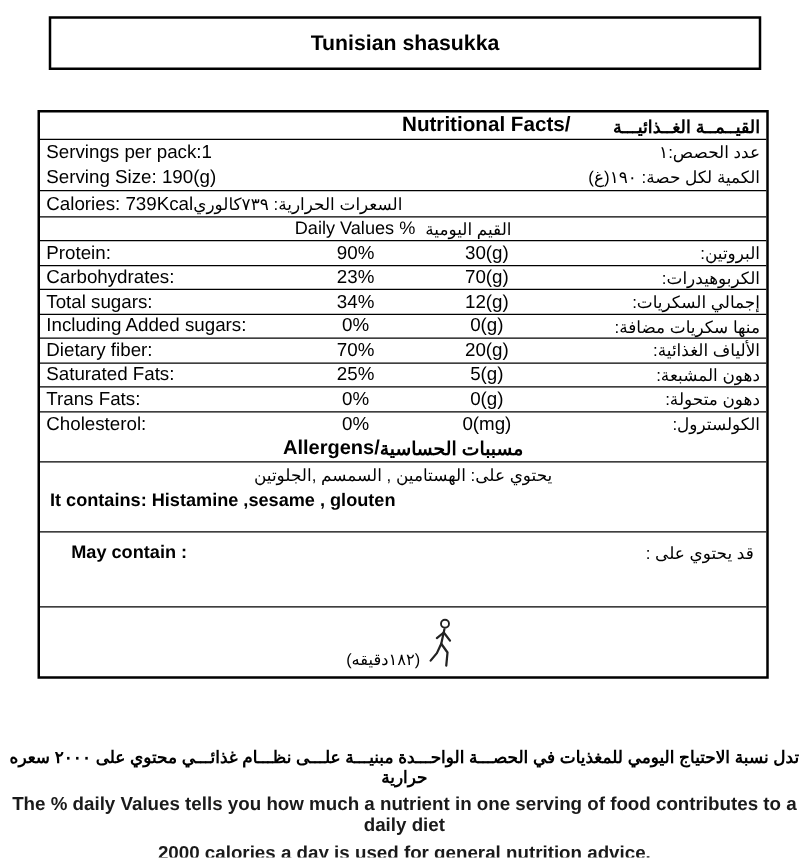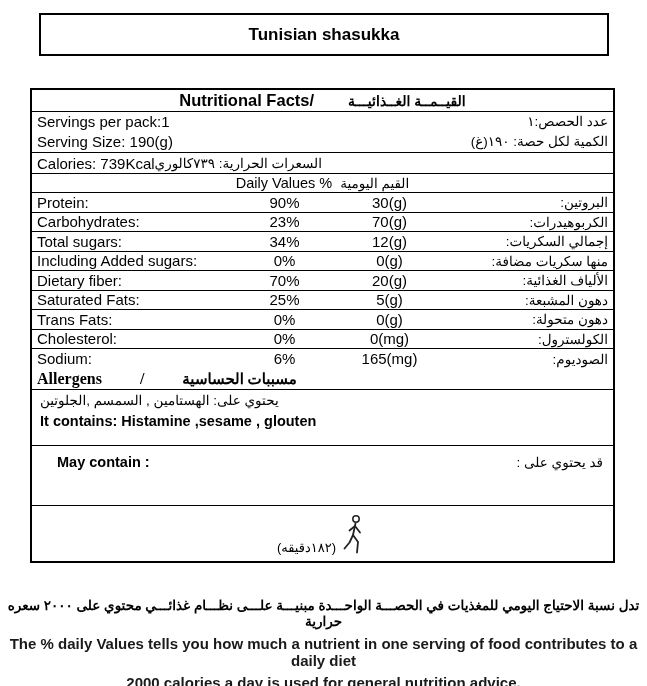--- a/index.html
+++ b/index.html
@@ -29,44 +29,44 @@
   }
   .row {
     display: flex; align-items: center;
     border-bottom: 1.5px solid #000;
     padding: 0 5px;
     font-size: 15px;
     min-height: 19px;
   }
   .row:last-child { border-bottom: none; }
 
-  .hdr { height: 22px; justify-content: center; gap: 34px; font-weight: bold; font-size: 16.5px; }
+  .hdr { height: 22px; justify-content: flex-end; gap: 34px; font-weight: bold; font-size: 16.5px; }
   .hdr .ar-text { font-size: 14px; }
 
   .servings { height: 41px; justify-content: space-between; align-items: center; }
   .servings .en-lines { line-height: 20px; }
   .servings .ar-lines { line-height: 20px; text-align: right; direction: rtl; font-size: 13.5px; }
 
   .calories { height: 21px; justify-content: flex-start; }
 
   .dvh { height: 18px; justify-content: center; gap: 8px; font-size: 14.5px; }
 
   .nutrient { height: 19.5px; }
   .cell.label-en { width: 205px; }
   .cell.pct { width: 85px; text-align: center; }
   .cell.amt { width: 125px; text-align: center; }
   .cell.label-ar { flex: 1; text-align: right; direction: rtl; }
 
   .ar-text { direction: rtl; unicode-bidi: isolate; font-size: 13.5px; }
 
-  .allerg-hdr { height: 21px; gap: 38px; font-weight: bold; font-size: 16px; font-family: Liberation Serif, serif; }
+  .allerg-hdr { height: 21px; justify-content: center; font-weight: bold; font-size: 16px; }
   .allerg-hdr .ar-text { font-size: 15px; font-weight: bold; }
 
   .contains { height: 56px; display: block; padding: 2px 8px; border-bottom: 1.5px solid #000; }
-  .contains .contains-ar { text-align: left; direction: rtl; font-size: 13.5px; }
+  .contains .contains-ar { text-align: center; direction: rtl; font-size: 13.5px; }
   .contains .contains-en { text-align: left; font-size: 14.5px; font-weight: 600; margin-top: 5px; }
 
   .may-contain { height: 60px; justify-content: space-between; align-items: flex-start; padding: 8px 10px 0 25px; }
   .may-contain .may-en { font-size: 14.5px; font-weight: 600; }
   .may-contain .may-ar { font-size: 13.5px; }
 
   .activity { height: 55px; justify-content: center; align-items: flex-end; gap: 4px; padding-bottom: 5px; }
   .activity .duration { font-size: 13px; margin-bottom: 1px; }
   .walk-svg { display: block; }
 
@@ -165,26 +165,20 @@
     <span class="cell label-ar ar-text">دهون متحولة:</span>
   </div>
 
   <div class="row nutrient">
     <span class="cell label-en">Cholesterol:</span>
     <span class="cell pct">0%</span>
     <span class="cell amt">0(mg)</span>
     <span class="cell label-ar ar-text">الكولسترول:</span>
   </div>
 
-  <div class="row nutrient">
-    <span class="cell label-en">Sodium:</span>
-    <span class="cell pct">6%</span>
-    <span class="cell amt">165(mg)</span>
-    <span class="cell label-ar ar-text">الصوديوم:</span>
-  </div>
 </div>
 
   <div class="row allerg-hdr">
     <span>Allergens</span>
     <span>/</span>
     <span class="ar-text">مسببات الحساسية</span>
   </div>
 
   <div class="contains">
     <div class="contains-ar">يحتوي على:  الهستامين , السمسم ,الجلوتين</div>

